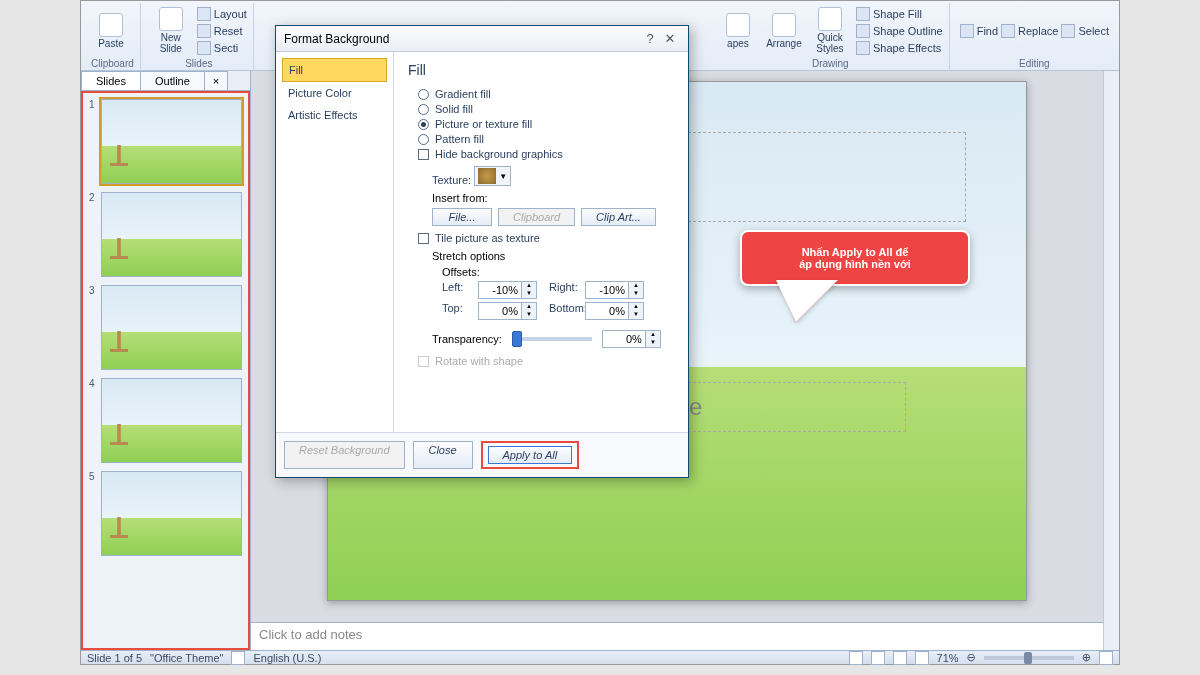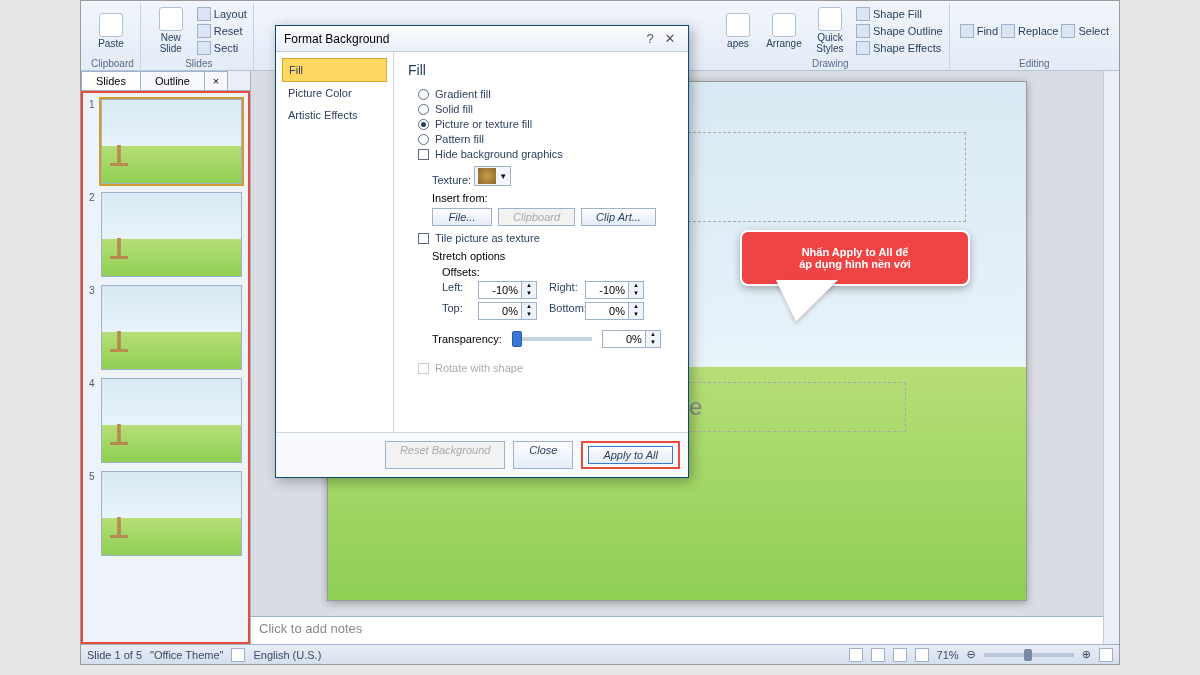--- a/index.html
+++ b/index.html
@@ -26,21 +26,21 @@
 .thumb { flex: 1; height: 85px; border: 1px solid #9fb2cc; background: linear-gradient(180deg,#d9e9f3 0%,#e8f3fa 55%,#b6de77 55%,#8fcf54 100%); position: relative; }
 .thumb.sel { outline: 2px solid #d39b2a; }
 .thumb::after { content:""; position:absolute; left:8px; bottom:8px; width:18px; height:30px; background:#b88a50; clip-path:polygon(40% 0,60% 0,60% 60%,100% 60%,100% 70%,0 70%,0 60%,40% 60%); }
 .main { flex: 1; display: flex; flex-direction: column; background: #d9dde3; position: relative; }
 .slide-area { flex: 1; display: flex; align-items: flex-start; justify-content: center; padding: 10px 20px; overflow: hidden; position: relative; }
 .slide { width: 700px; height: 520px; background: linear-gradient(180deg,#d9e9f3 0%,#e8f3fa 55%,#b6de77 55%,#8fcf54 100%); box-shadow: 0 2px 8px rgba(0,0,0,.3); position: relative; border: 1px solid #999; }
 .slide .title-box { position: absolute; left: 60px; top: 50px; right: 60px; height: 90px; border: 1px dashed #aaa; }
 .slide .sub-box { position: absolute; left: 120px; top: 300px; right: 120px; height: 50px; border: 1px dashed #aaa; display: flex; align-items: center; justify-content: center; color: #888; font-size: 24px; }
 .notes { height: 28px; border-top: 1px solid #9fb2cc; background: #fff; padding: 4px 8px; color: #888; font-size: 13px; }
 .vscroll { width: 16px; background: #e9eef7; border-left: 1px solid #c0cad8; }
-.statusbar { height: 20px; background: linear-gradient(#e9eef7,#d5dfec); border-top: 1px solid #9fb2cc; display: flex; align-items: center; padding: 0 6px; gap: 8px; font-size: 10px; color: #3a4a66; }
+.statusbar { height: 14px; background: linear-gradient(#e9eef7,#d5dfec); border-top: 1px solid #9fb2cc; display: flex; align-items: center; padding: 0 6px; gap: 8px; font-size: 10px; color: #3a4a66; }
 .statusbar .spacer { flex: 1; }
 .status-ic { width: 14px; height: 14px; border: 1px solid #9fb2cc; background: #fff; cursor: pointer; }
 .zoom-slider { width: 90px; height: 4px; background: #bcc8da; position: relative; }
 .zoom-slider::after { content:""; position:absolute; left:45%; top:-4px; width:8px; height:12px; background:#7a8aa6; border-radius:2px; }
 
 
 .dialog { position: absolute; left: 275px; top: 25px; width: 414px; background: #fff; border: 1px solid #0c4a6e; box-shadow: 3px 3px 12px rgba(0,0,0,.3); z-index: 50; }
 .dlg-title { background: linear-gradient(#fdfdfe,#e9eef7); border-bottom: 1px solid #c0cad8; padding: 5px 8px; display: flex; align-items: center; }
 .dlg-title .t { flex: 1; font-size: 12px; }
 .dlg-title .wbtn { width: 20px; text-align: center; cursor: pointer; color: #555; font-size: 13px; }
@@ -62,24 +62,24 @@
 .btn { border: 1px solid #9fb2cc; background: linear-gradient(#fdfdfe,#e4ecf7); padding: 2px 14px; cursor: pointer; color: #2a3f5f; min-width: 60px; text-align: center; font-style: italic; }
 .btn.disabled { color: #aaa; background: #f2f2f2; }
 .btn-row { display: flex; gap: 6px; margin: 4px 0 6px 24px; }
 .offsets { margin: 4px 0 4px 34px; }
 .off-row { display: flex; gap: 2px; margin: 3px 0; }
 .off-row .olbl { width: 34px; text-align: left; color:#2a3f5f; }
 .spin { display: flex; align-items: stretch; }
 .spin input { width: 44px; border: 1px solid #9fb2cc; padding: 1px 3px; font-size: 11px; text-align: right; }
 .spin .arrows { display: flex; flex-direction: column; border: 1px solid #9fb2cc; border-left: none; }
 .spin .ar { width: 14px; height: 8px; font-size: 6px; line-height: 7px; text-align: center; background: #eef2f9; cursor: pointer; }
-.slider-row { display: flex; align-items: center; gap: 10px; margin: 10px 0 14px 24px; }
+.slider-row { display: flex; align-items: center; gap: 10px; margin: 10px 0 7px 24px; }
 .slider { width: 80px; height: 4px; background: #c7d4e6; position: relative; }
 .slider .handle { position: absolute; left: 0; top: -6px; width: 10px; height: 16px; background: #3a78d6; border: 1px solid #2a5aa8; border-radius: 2px; }
-.dlg-foot { border-top: 1px solid #d0d8e4; padding: 8px; display: flex; justify-content: flex-end; gap: 8px; background: #f7f9fc; }
+.dlg-foot { border-top: 1px solid #d0d8e4; padding: 8px; display: flex; gap: 8px; background: #f7f9fc; }
 .apply-hl { border: 2px solid #e74c3c; padding: 3px 5px; }
 
 
 .callout { position: absolute; right: 230px; top: 230px; width: 230px; z-index: 60; }
 .callout .bubble { background: #ef4444; color: #fff; border: 2px solid #fff; border-radius: 8px; padding: 14px 12px; text-align: center; font-size: 14px; font-weight: 600; box-shadow: 0 3px 8px rgba(0,0,0,.3); }
 .callout .tail { position: absolute; left: 38px; bottom: -36px; width: 0; height: 0; border-left: 18px solid transparent; border-right: 40px solid transparent; border-top: 40px solid #ef4444; filter: drop-shadow(0 2px 2px rgba(0,0,0,.2)); }
 .callout .tail::before { content:""; position:absolute; left:-20px; top:-42px; border-left:20px solid transparent; border-right:42px solid transparent; border-top:42px solid #fff; z-index:-1; }
 </style>
 </head>
 <body>

